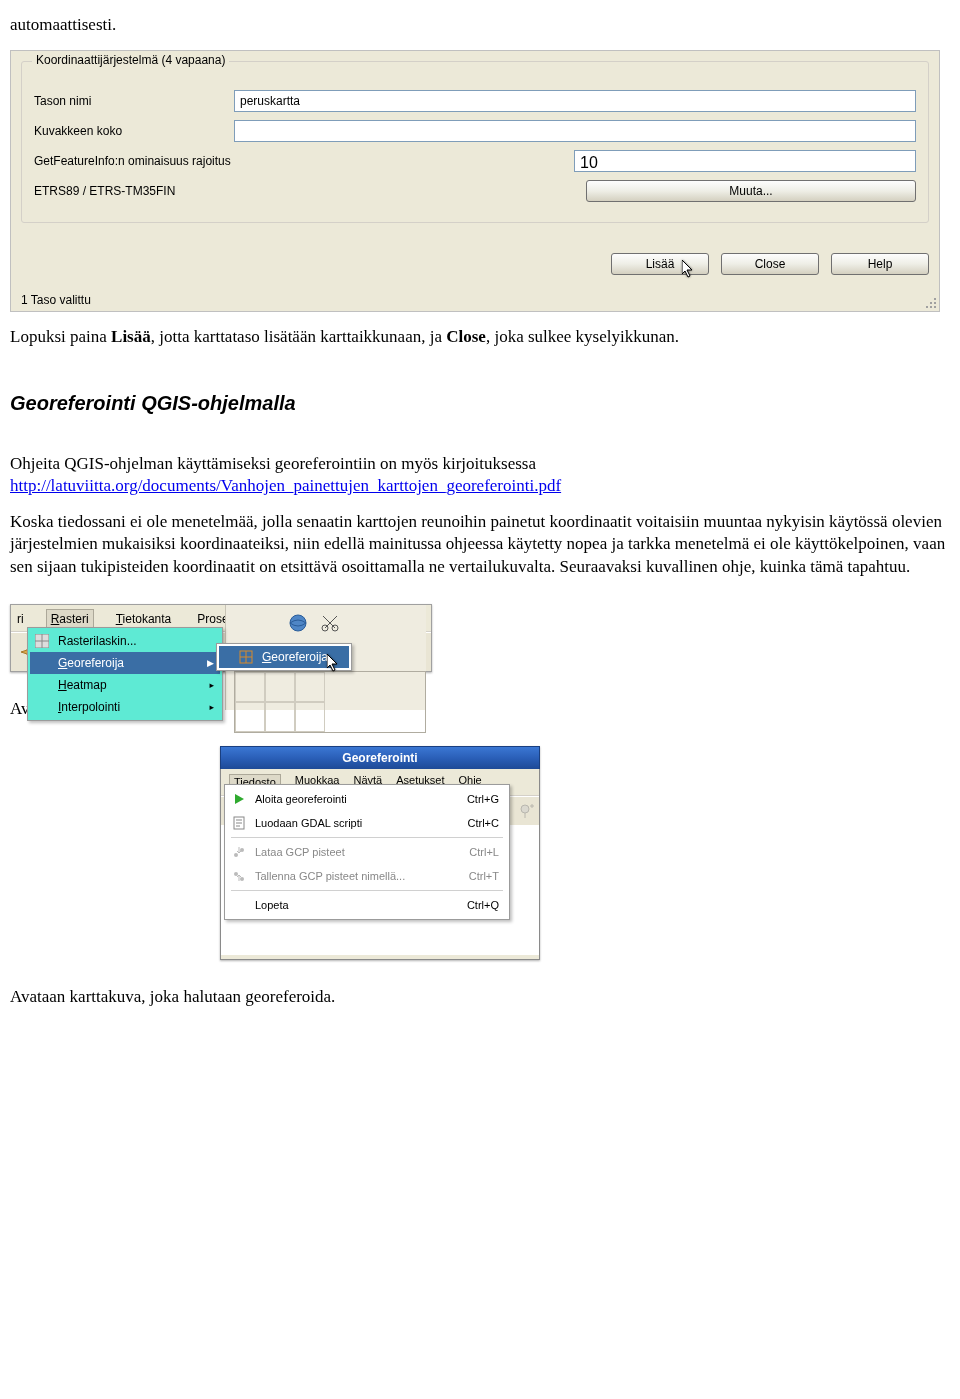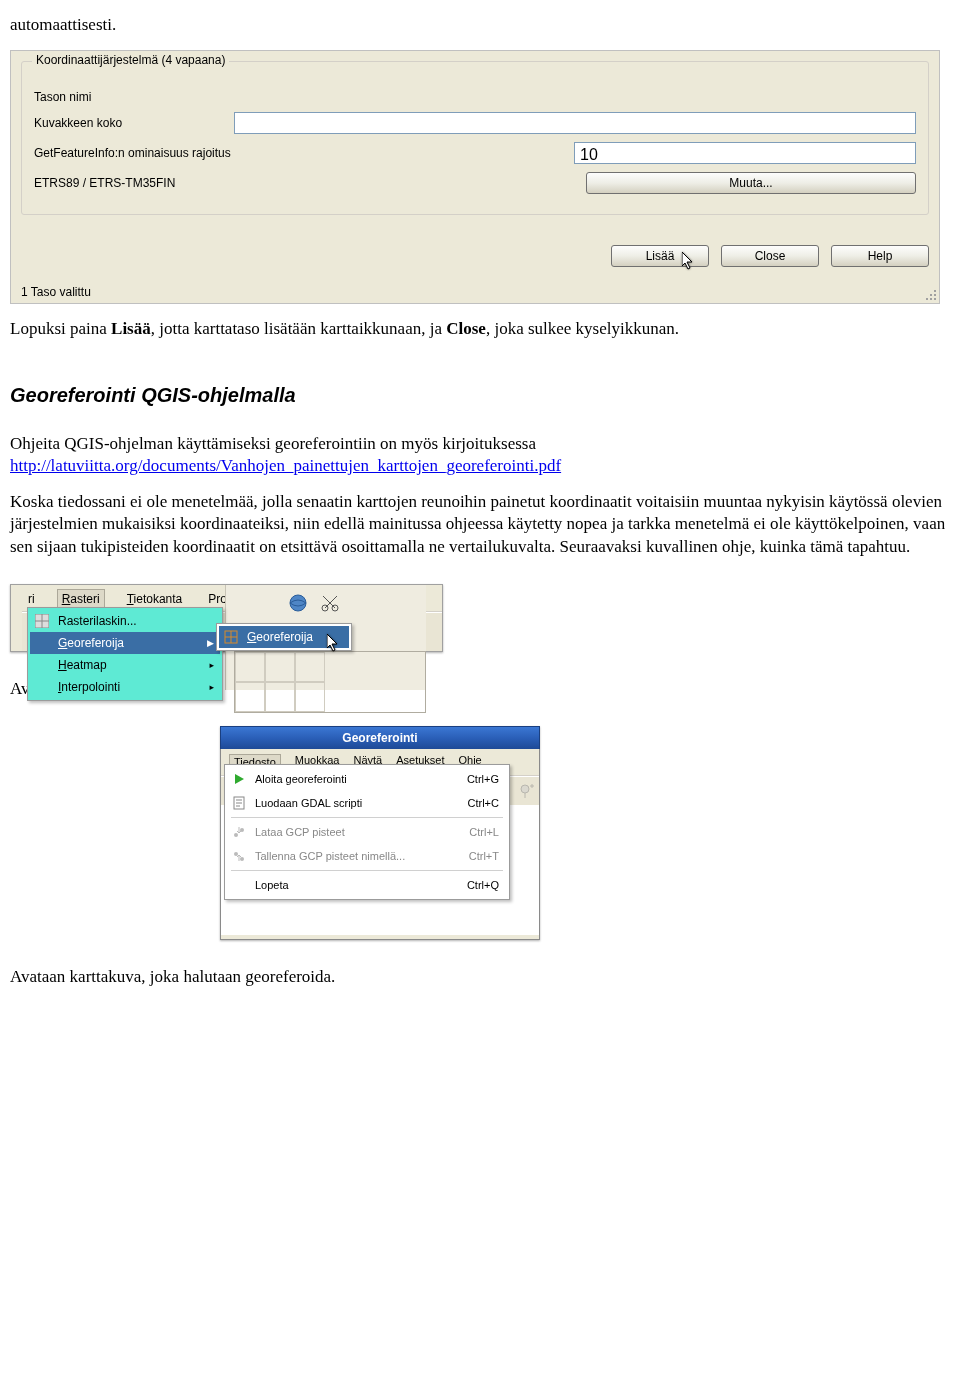--- a/index.html
+++ b/index.html
@@ -19,21 +19,21 @@
   .para {
     margin: 14px 0;
     line-height: 1.3;
   }
   .bold { font-weight: bold; }
   .italic-heading {
     font-family: Arial, sans-serif;
     font-style: italic;
     font-weight: bold;
     font-size: 20px;
-    margin: 44px 0 26px 0;
+    margin: 44px 0 38px 0;
   }
   a.link {
     color: #0000ee;
     text-decoration: underline;
   }
   .img-wrap {
     text-align: center;
     margin: 26px 0;
   }
   .img-wrap-left {
@@ -137,21 +137,20 @@
 
   
   .menuimg {
     width: 420px;
     background: #ece9d8;
     border: 1px solid #a0a0a0;
     font-family: Tahoma, Arial, sans-serif;
     font-size: 12px;
     position: relative;
     box-shadow: 0 1px 2px rgba(0,0,0,0.3);
-    padding-left: 11px;
   }
   .menubar {
     display: flex;
     align-items: center;
     padding: 4px 6px 2px 2px;
     gap: 18px;
     border-bottom: 1px solid #d4d0c8;
   }
   .menubar-item {
     padding: 2px 4px;
@@ -186,20 +185,21 @@
   .dropdown-iconcol {
     display: flex;
     align-items: center;
     gap: 8px;
     padding: 3px 6px 3px 4px;
     white-space: nowrap;
   }
   .dd-hl {
     background: #3a6ea5;
     color: #fff;
+    justify-content: center;
   }
   .dd-icon {
     width: 16px;
     height: 16px;
     flex-shrink: 0;
     display: flex;
     align-items: center;
     justify-content: center;
   }
   .dd-arrow {
@@ -313,20 +313,21 @@
 <div class="page">
 
   <p class="para">automaattisesti.</p>
 
   <div class="dlg1">
     <div class="groupbox">
       <div class="groupbox-legend">Koordinaattijärjestelmä (4 vapaana)</div>
 
       <div class="formrow">
         <div class="formlabel">Tason nimi</div>
+        <div class="textfield">peruskartta</div>
       </div>
       <div class="formrow">
         <div class="formlabel">Kuvakkeen koko</div>
         <div class="textfield"></div>
       </div>
       <div class="formrow">
         <div class="formlabel" style="width:210px">GetFeatureInfo:n ominaisuus rajoitus</div>
         <div style="flex:1"></div>
         <div class="numfield">10</div>
       </div>

